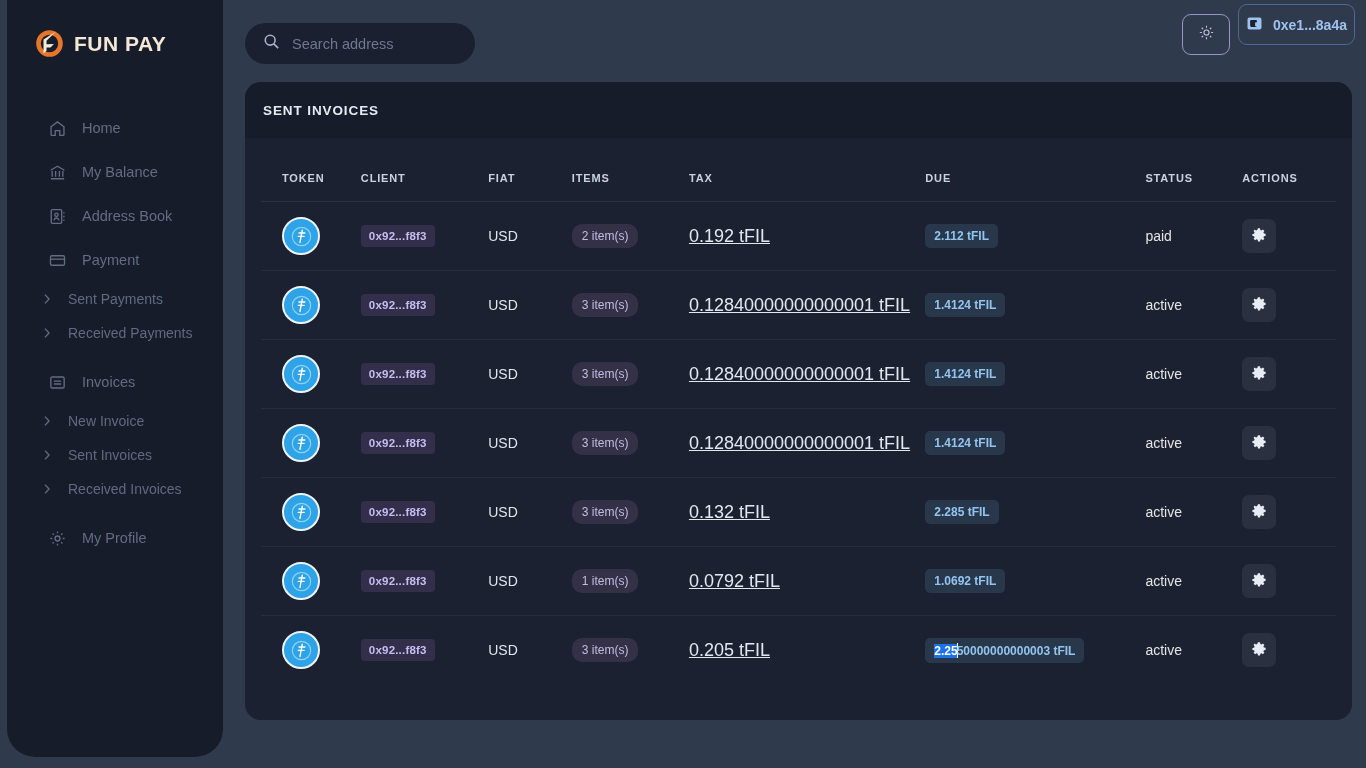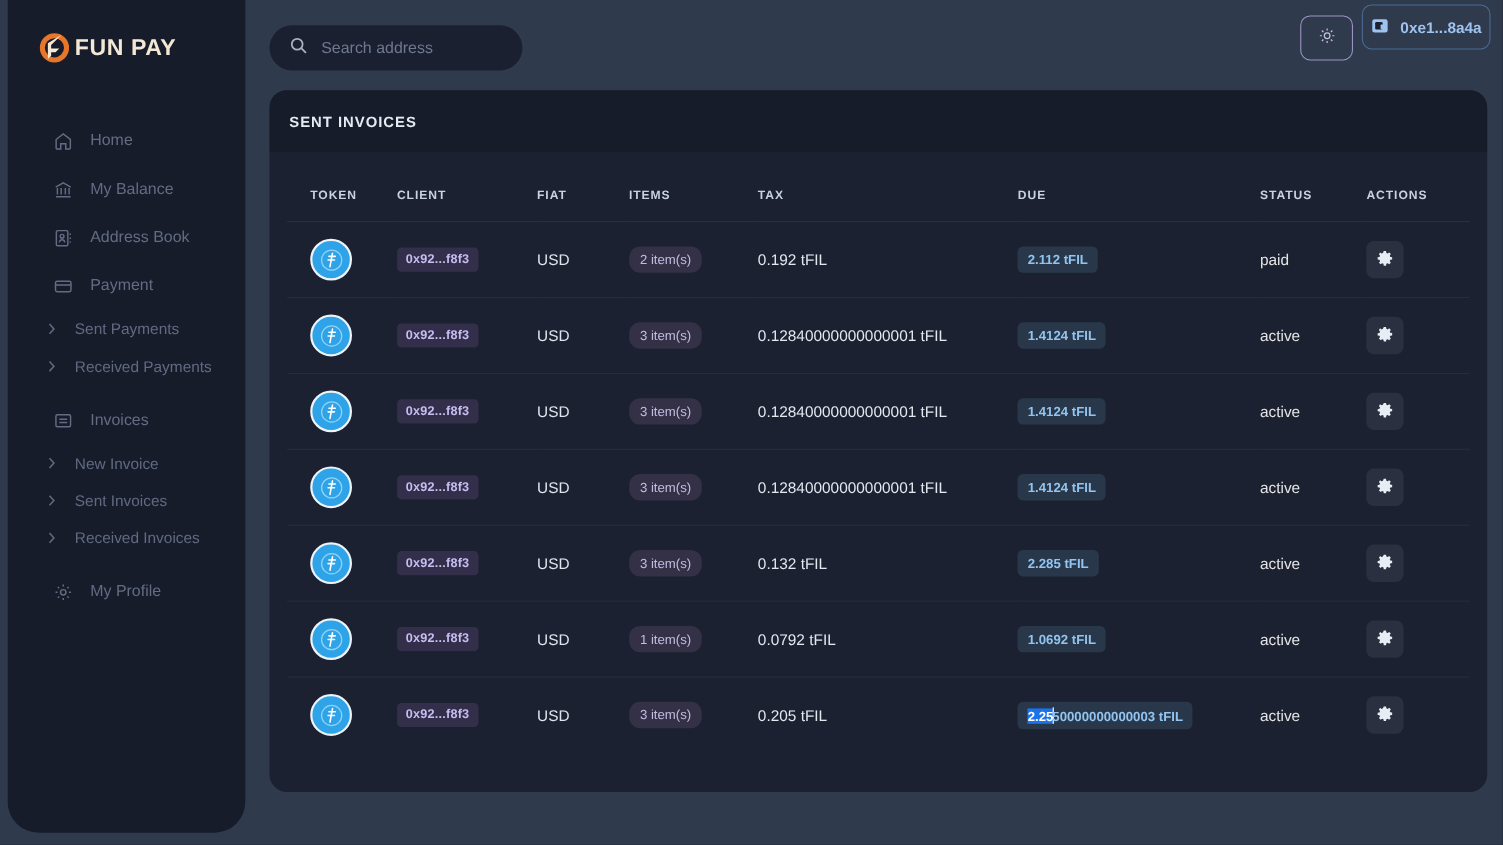--- a/index.html
+++ b/index.html
@@ -26,21 +26,21 @@
     height: 757px;
     background: #171c2a;
     border-bottom-left-radius: 28px;
     border-bottom-right-radius: 28px;
     overflow: hidden;
   }
 
   #logo-row {
     display: flex;
     align-items: center;
-    gap: 3px;
+    gap: 9px;
     padding: 22px 0 0 27px;
     height: 64px;
   }
   #logo-mark { width: 31px; height: 31px; flex: none; }
   #logo-text {
     font-size: 21px;
     font-weight: bold;
     letter-spacing: 0.5px;
     color: #f2e8d5;
     line-height: 1;
@@ -247,21 +247,21 @@
   .caret {
     display: inline-block;
     width: 1px;
     height: 15px;
     background: #ffffff;
     vertical-align: -3px;
     margin: 0 -1px;
   }
 
   .fiat-val { font-size: 14px; color: #dfe4ee; }
-  .tax-val  { font-size: 14px; color: #e2e7f0; }
+  .tax-val  { font-size: 18px; color: #e2e7f0; text-decoration: underline; }
   .status-val { font-size: 14px; color: #e5e5e5; }
 
   .act-btn {
     width: 34px; height: 34px;
     background: #2a3040;
     border-radius: 7px;
     display: flex; align-items: center; justify-content: center;
     cursor: pointer;
     border: none;
   }

